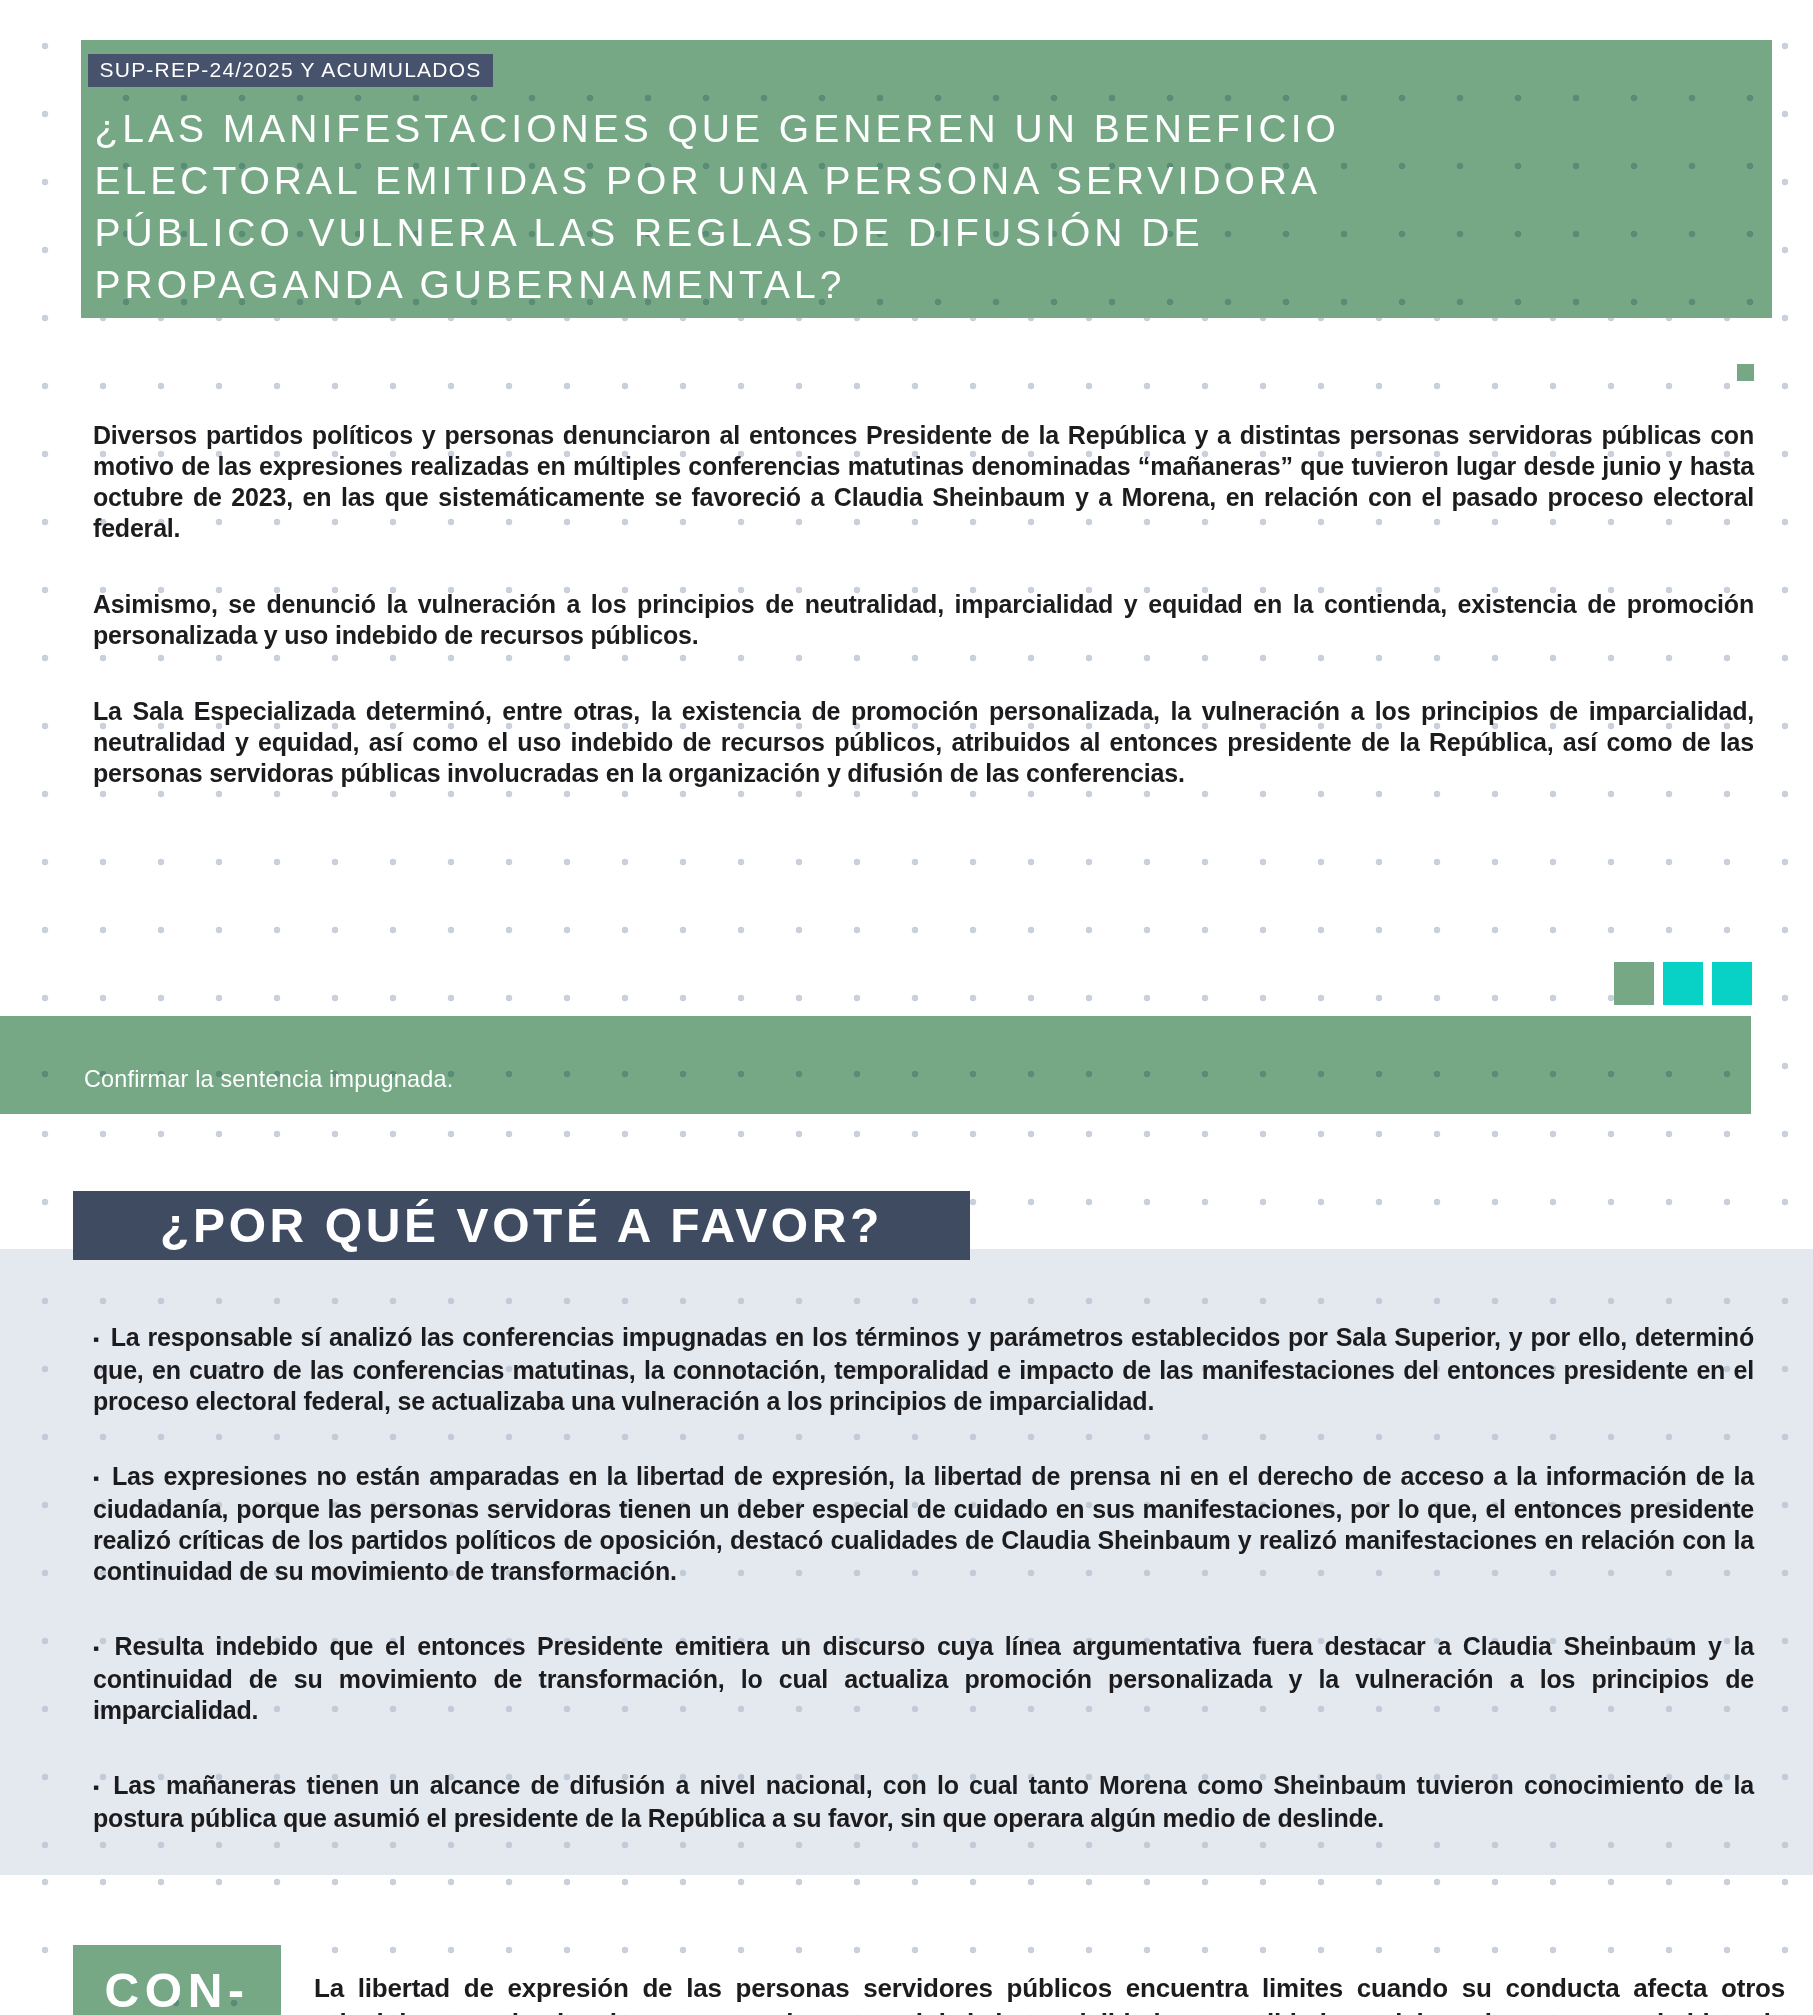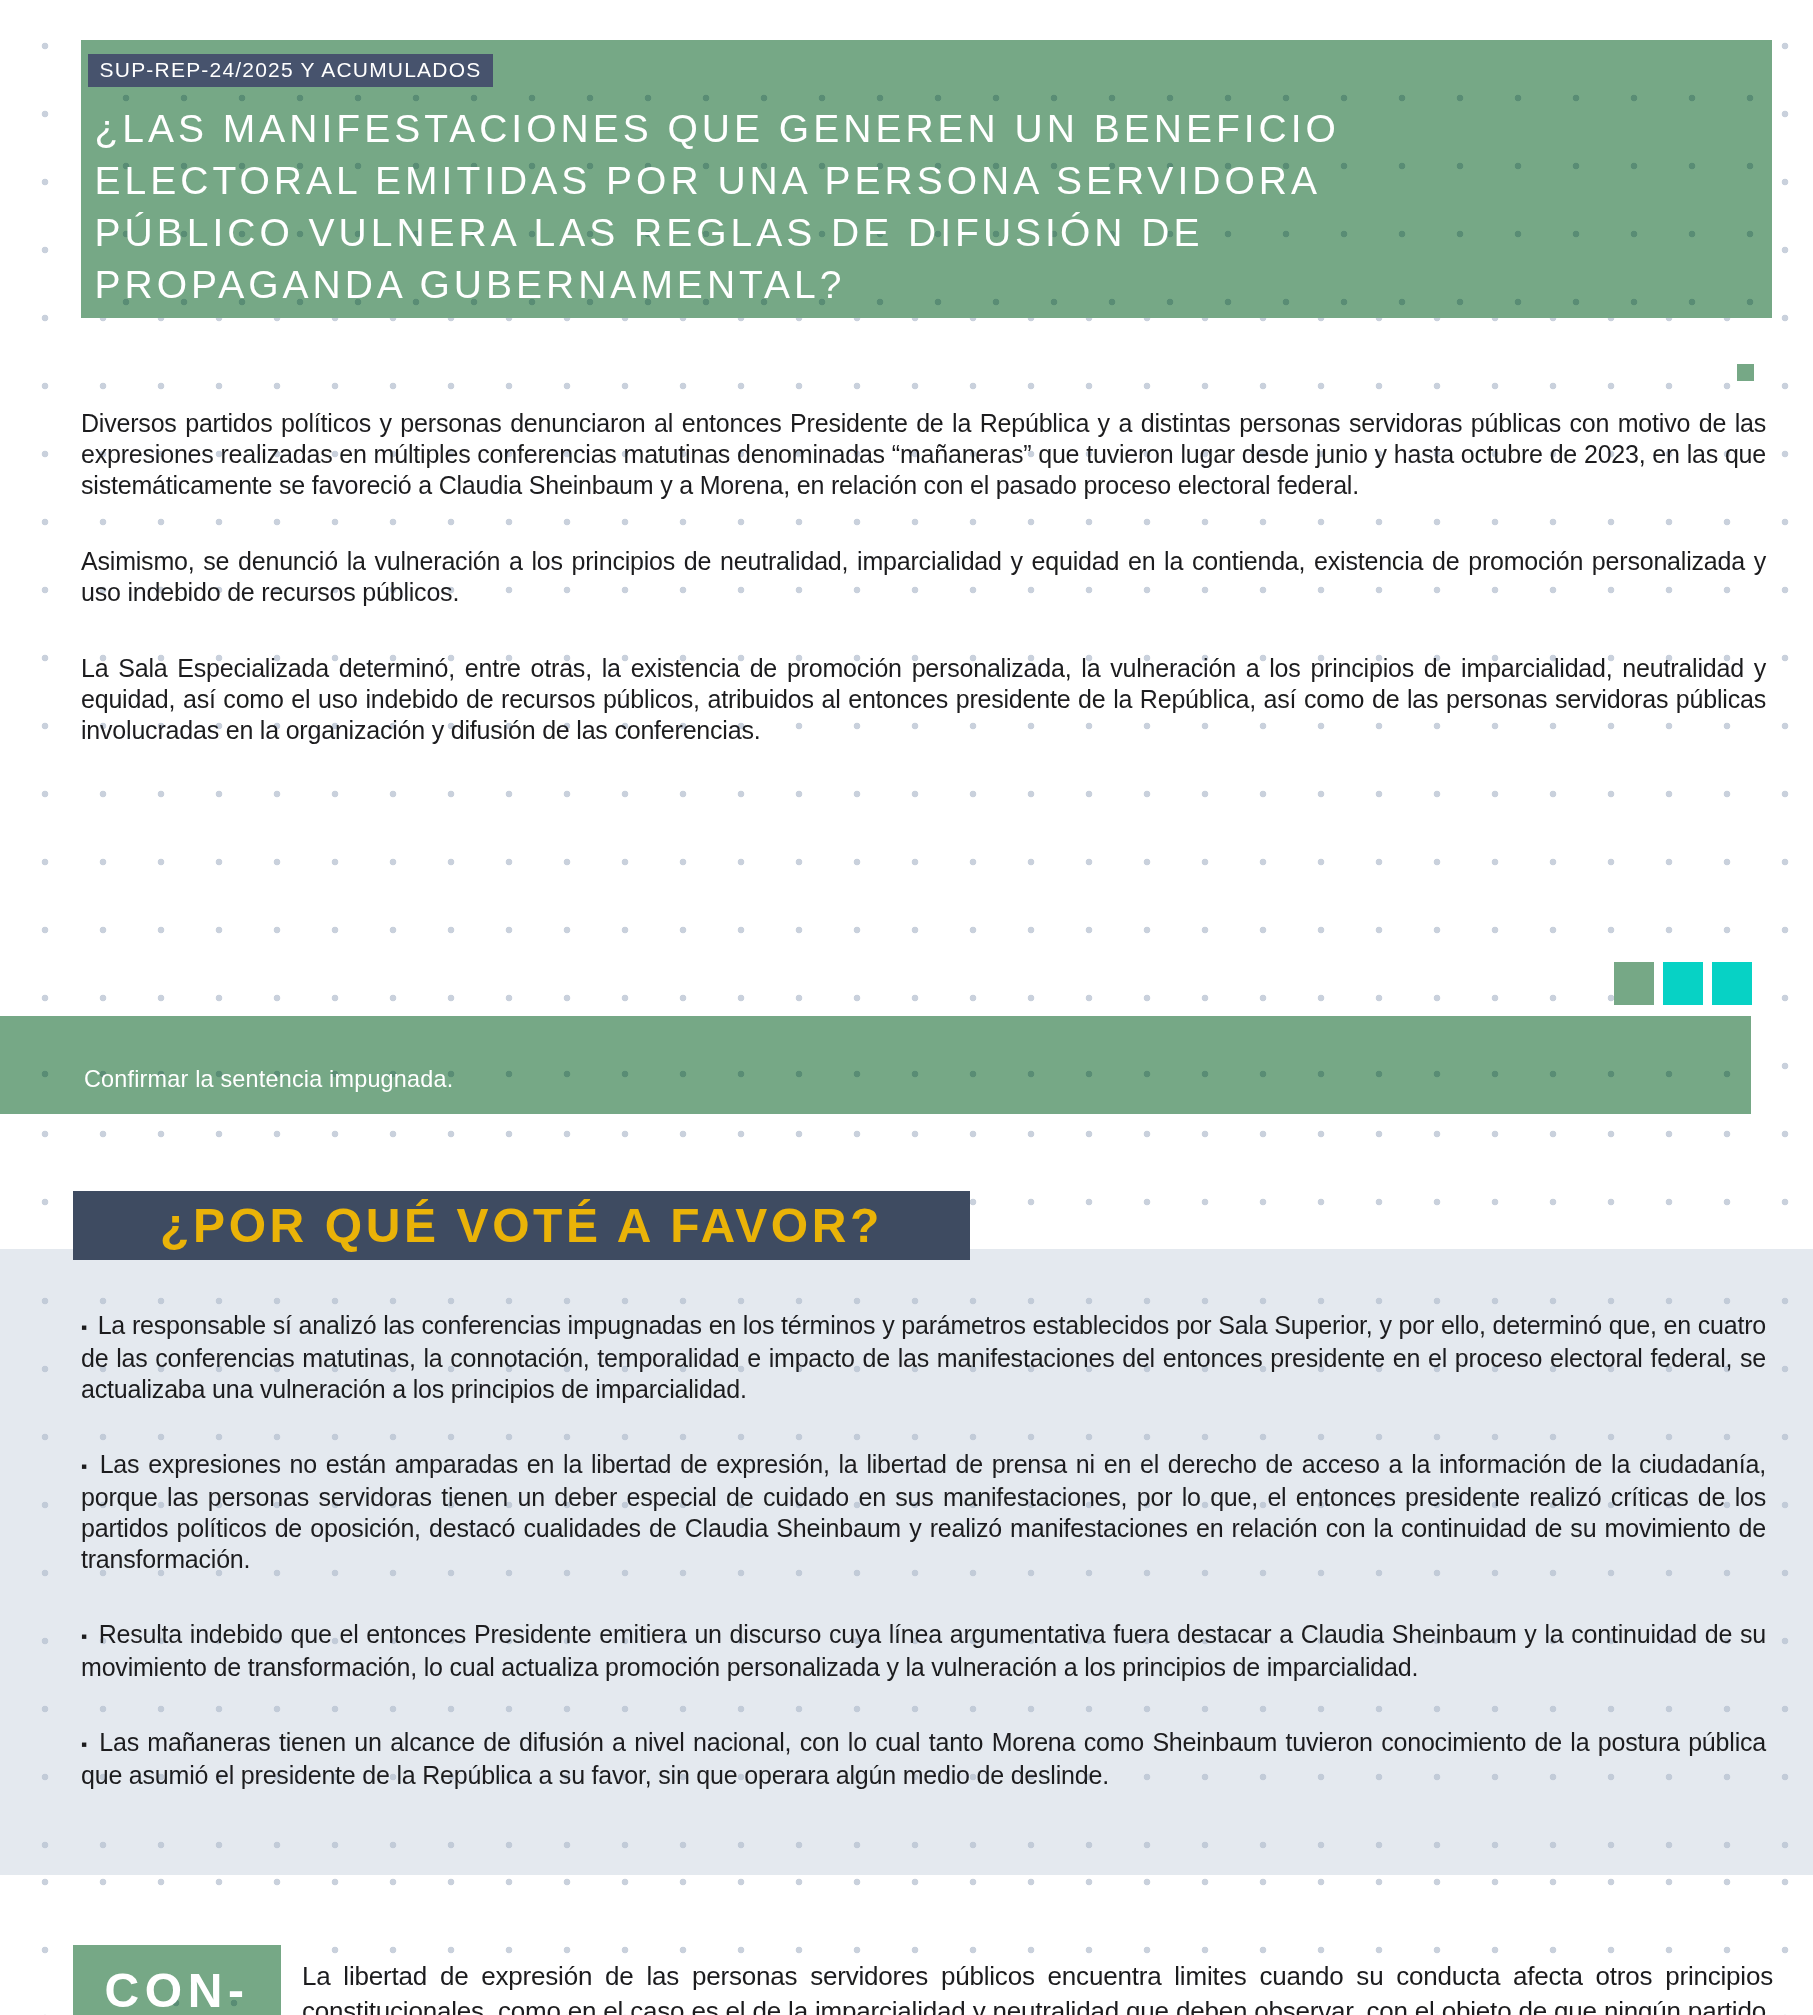--- a/index.html
+++ b/index.html
@@ -28,22 +28,22 @@
   
   .qp-row{position:absolute; left:77px; top:342px; display:flex; align-items:flex-end; gap:14.5px;}
   .qp-h{margin:0; color:#4a5770; font-size:60px; font-weight:bold; letter-spacing:3.2px; line-height:1;}
   .deco{display:flex; align-items:flex-end; gap:10.5px; padding-bottom:3.2px;}
   .sq{width:15.3px; height:15.3px; background:#76a886;}
   .bar{width:79px; height:18.5px; background:#76a886;}
   .lone-sq{position:absolute; left:1737px; top:364px; width:17px; height:17px; background:#76a886;}
   
   .paras{position:absolute; left:77px; top:404px; width:1693px;}
   .paras p, .bullets p, .conc-text{
-    margin:4px; color:#1c1c1e; font-size:25px; line-height:31px;
-    text-align:justify; letter-spacing:-0.2px;
+    margin:16px; color:#1c1c1e; font-size:25px; line-height:31px;
+    text-align:justify; letter-spacing:-0.2px;font-weight:bold;
   }
   .paras p{margin-bottom:45px;}
   
   .accent-bars{position:absolute; left:1614px; top:962px; display:flex; gap:8.9px;}
   .abar{width:40px; height:43px;}
   .abar.green{background:#76a886;}
   .abar.teal{background:#07d2c5;}
   .banner{position:absolute; left:0; top:1016px; width:1751px; height:98px;}
   .qr-h{
     position:absolute; left:77px; top:980px; margin:0; color:#3b4754;
@@ -53,21 +53,21 @@
   
   .light-section{
     position:absolute; left:0; top:1249px; width:1814px; height:626px; background:#e4e9ef;
     background-image:radial-gradient(circle, rgba(142,158,182,.40) 3.2px, transparent 3.6px);
     background-size:58px 68px; background-position:16px 18px;
   }
   .pq-box{
     position:absolute; left:73px; top:1191px; width:897px; height:69px; background:#3e4b61;
     display:flex; align-items:center; justify-content:center;
   }
-  .pq-h{margin:0; color:#eab308; font-size:48px; font-weight:bold; letter-spacing:3.6px; white-space:nowrap;}
+  .pq-h{margin:0; color:#ffffff; font-size:48px; font-weight:bold; letter-spacing:3.6px; white-space:nowrap;}
   .bullets{position:absolute; left:77px; top:1306px; width:1693px;}
   .bullets p{margin-bottom:44px;}
   .bullet-marker{font-size:17.7px; vertical-align:middle; margin-right:10.5px;}
   
   .conc-box{
     position:absolute; left:73px; top:1945px; width:208px; height:212px;
     display:flex; align-items:center; justify-content:center; text-align:center;
   }
   .conc-label{
     margin:0; color:#ffffff; font-size:48px; font-weight:bold; letter-spacing:5.6px;

